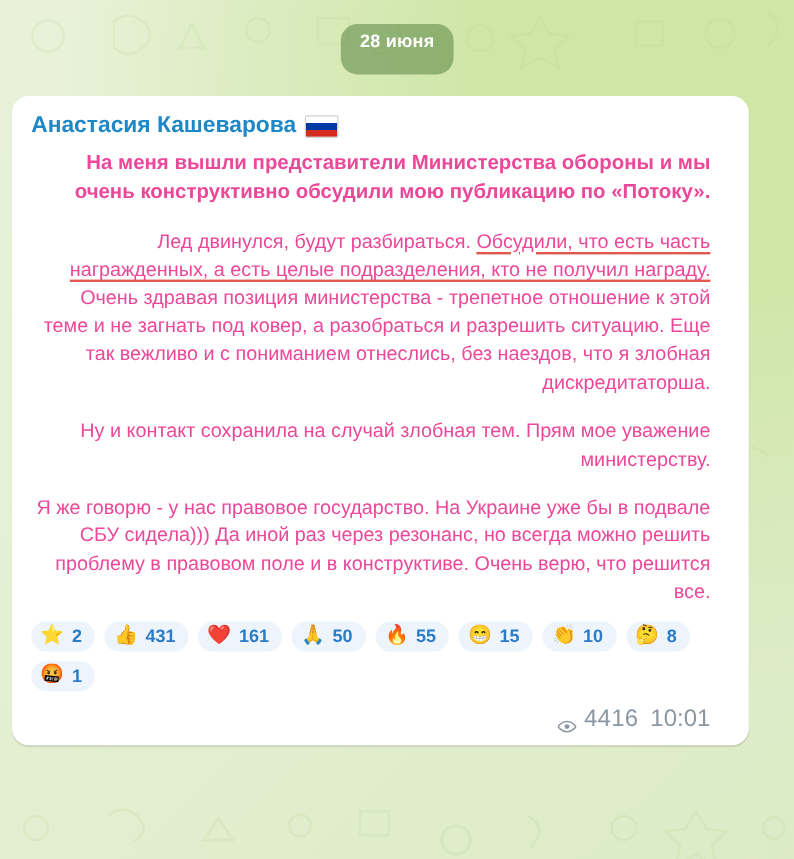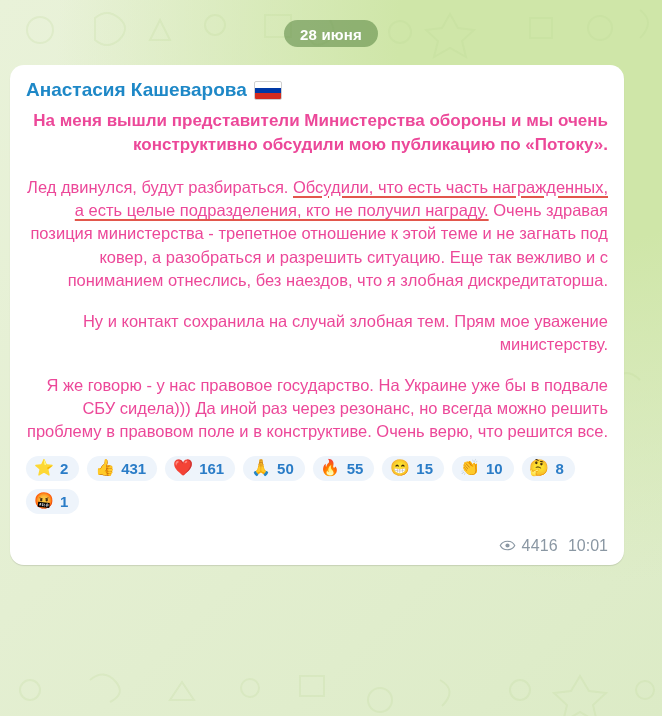--- a/index.html
+++ b/index.html
@@ -33,30 +33,30 @@
     position: relative;
     display: flex;
     justify-content: center;
     padding-top: 20px;
   }
   .date-pill {
     background: rgba(60, 110, 40, 0.45);
     color: #ffffff;
     font-size: 15px;
     font-weight: bold;
-    padding: 6px 16px 4px 16px;
+    padding: 6px 16px 19px 16px;
     border-radius: 14px;
     letter-spacing: 0.2px;
   }
   .bubble {
     position: relative;
     margin: 18px 10px 0 10px;
     background: #ffffff;
     border-radius: 14px;
-    padding: 14px 16px 10px 16px;
+    padding: 14px 32px 10px 16px;
     box-shadow: 0 1px 1px rgba(0,0,0,0.12);
     width: 614px;
     box-sizing: border-box;
   }
   .author {
     display: flex;
     align-items: center;
     gap: 7px;
     margin-bottom: 8px;
   }
@@ -116,26 +116,26 @@
     font-weight: bold;
     color: #2a7cc7;
     cursor: pointer;
   }
   .reaction .emo {
     font-size: 16px;
     line-height: 1;
   }
   .meta {
     display: flex;
-    align-items: center;
+    align-items: flex-end;
     justify-content: flex-end;
     gap: 6px;
-    margin-top: 23px;
+    margin-top: 12px;
     color: #8a97a3;
-    font-size: 16px;
+    font-size: 20px;
   }
   .eye {
     display: inline-block;
     width: 17px;
     height: 11px;
   }
   .views { letter-spacing: 0.2px; }
   .time { margin-left: 4px; }
 </style>
 </head>

